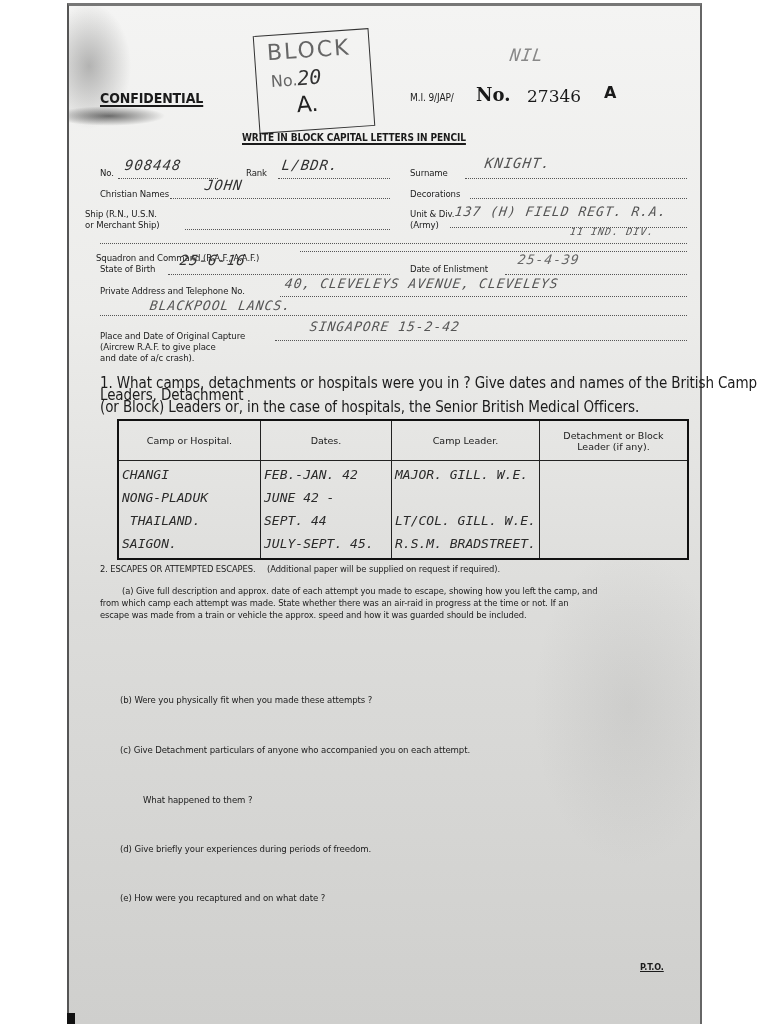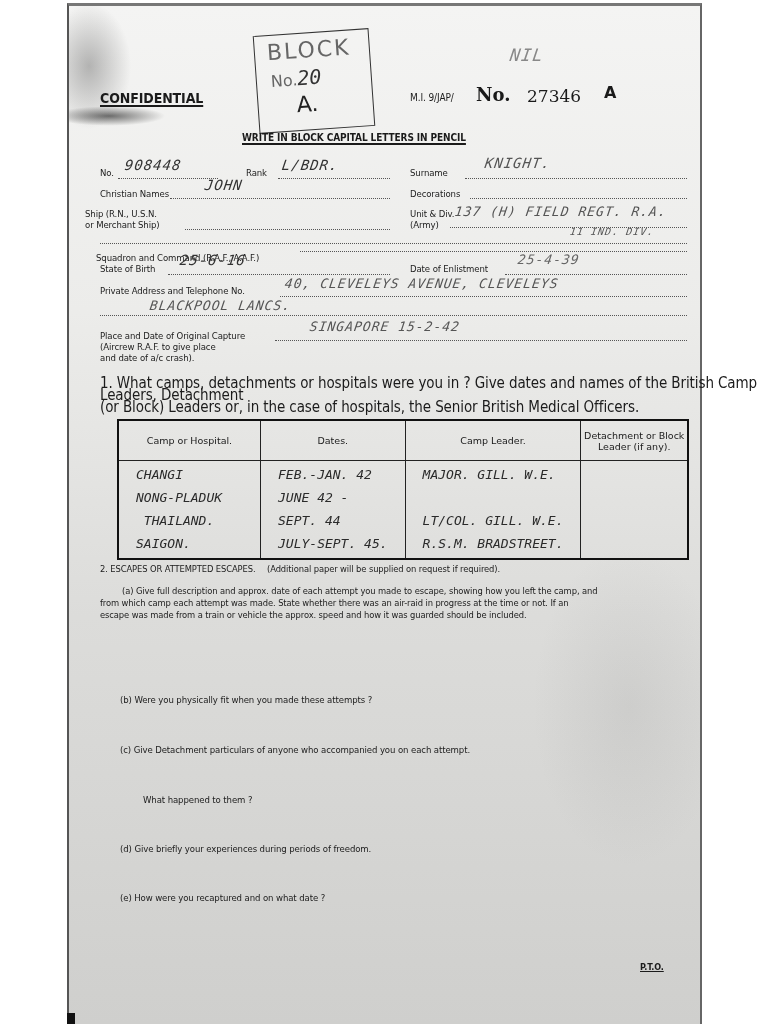--- a/index.html
+++ b/index.html
@@ -35,21 +35,21 @@
     .stamp .s1 { position: absolute; left: 12px; top: 4px; font-size: 22px; letter-spacing: 2px; color: #666; }
     .stamp .s2 { position: absolute; left: 14px; top: 32px; font-size: 16px; color: #666; }
     .stamp .s2 .num { font-family: "DejaVu Sans Mono", monospace; font-style: italic; font-size: 20px; color: #333; }
     .stamp .s3 { position: absolute; left: 38px; top: 58px; font-size: 22px; color: #222; }
     table.camps {
       position: absolute; left: 117px; top: 419px; width: 572px; border-collapse: collapse;
     }
     table.camps th, table.camps td { border: 1px solid #222; vertical-align: top; }
     table.camps { border: 2px solid #111; }
     table.camps th { height: 37px; font-weight: normal; font-size: 9.5px; vertical-align: middle; text-align: center; }
-    table.camps td { height: 93px; padding: 2px 17px; }
+    table.camps td { height: 93px; padding: 2px 3px; }
     .cellhand { font-family: "DejaVu Sans Mono", monospace; font-style: italic; font-size: 13px; color: #2a2a2a; line-height: 23px; white-space: pre; }
   </style>
 </head>
 <body>
 
 <div class="sheet"></div>
 
 <div class="abs printed bold underline" style="left:100px;top:90px;font-size:14px;">CONFIDENTIAL</div>
 
 <div class="stamp">

